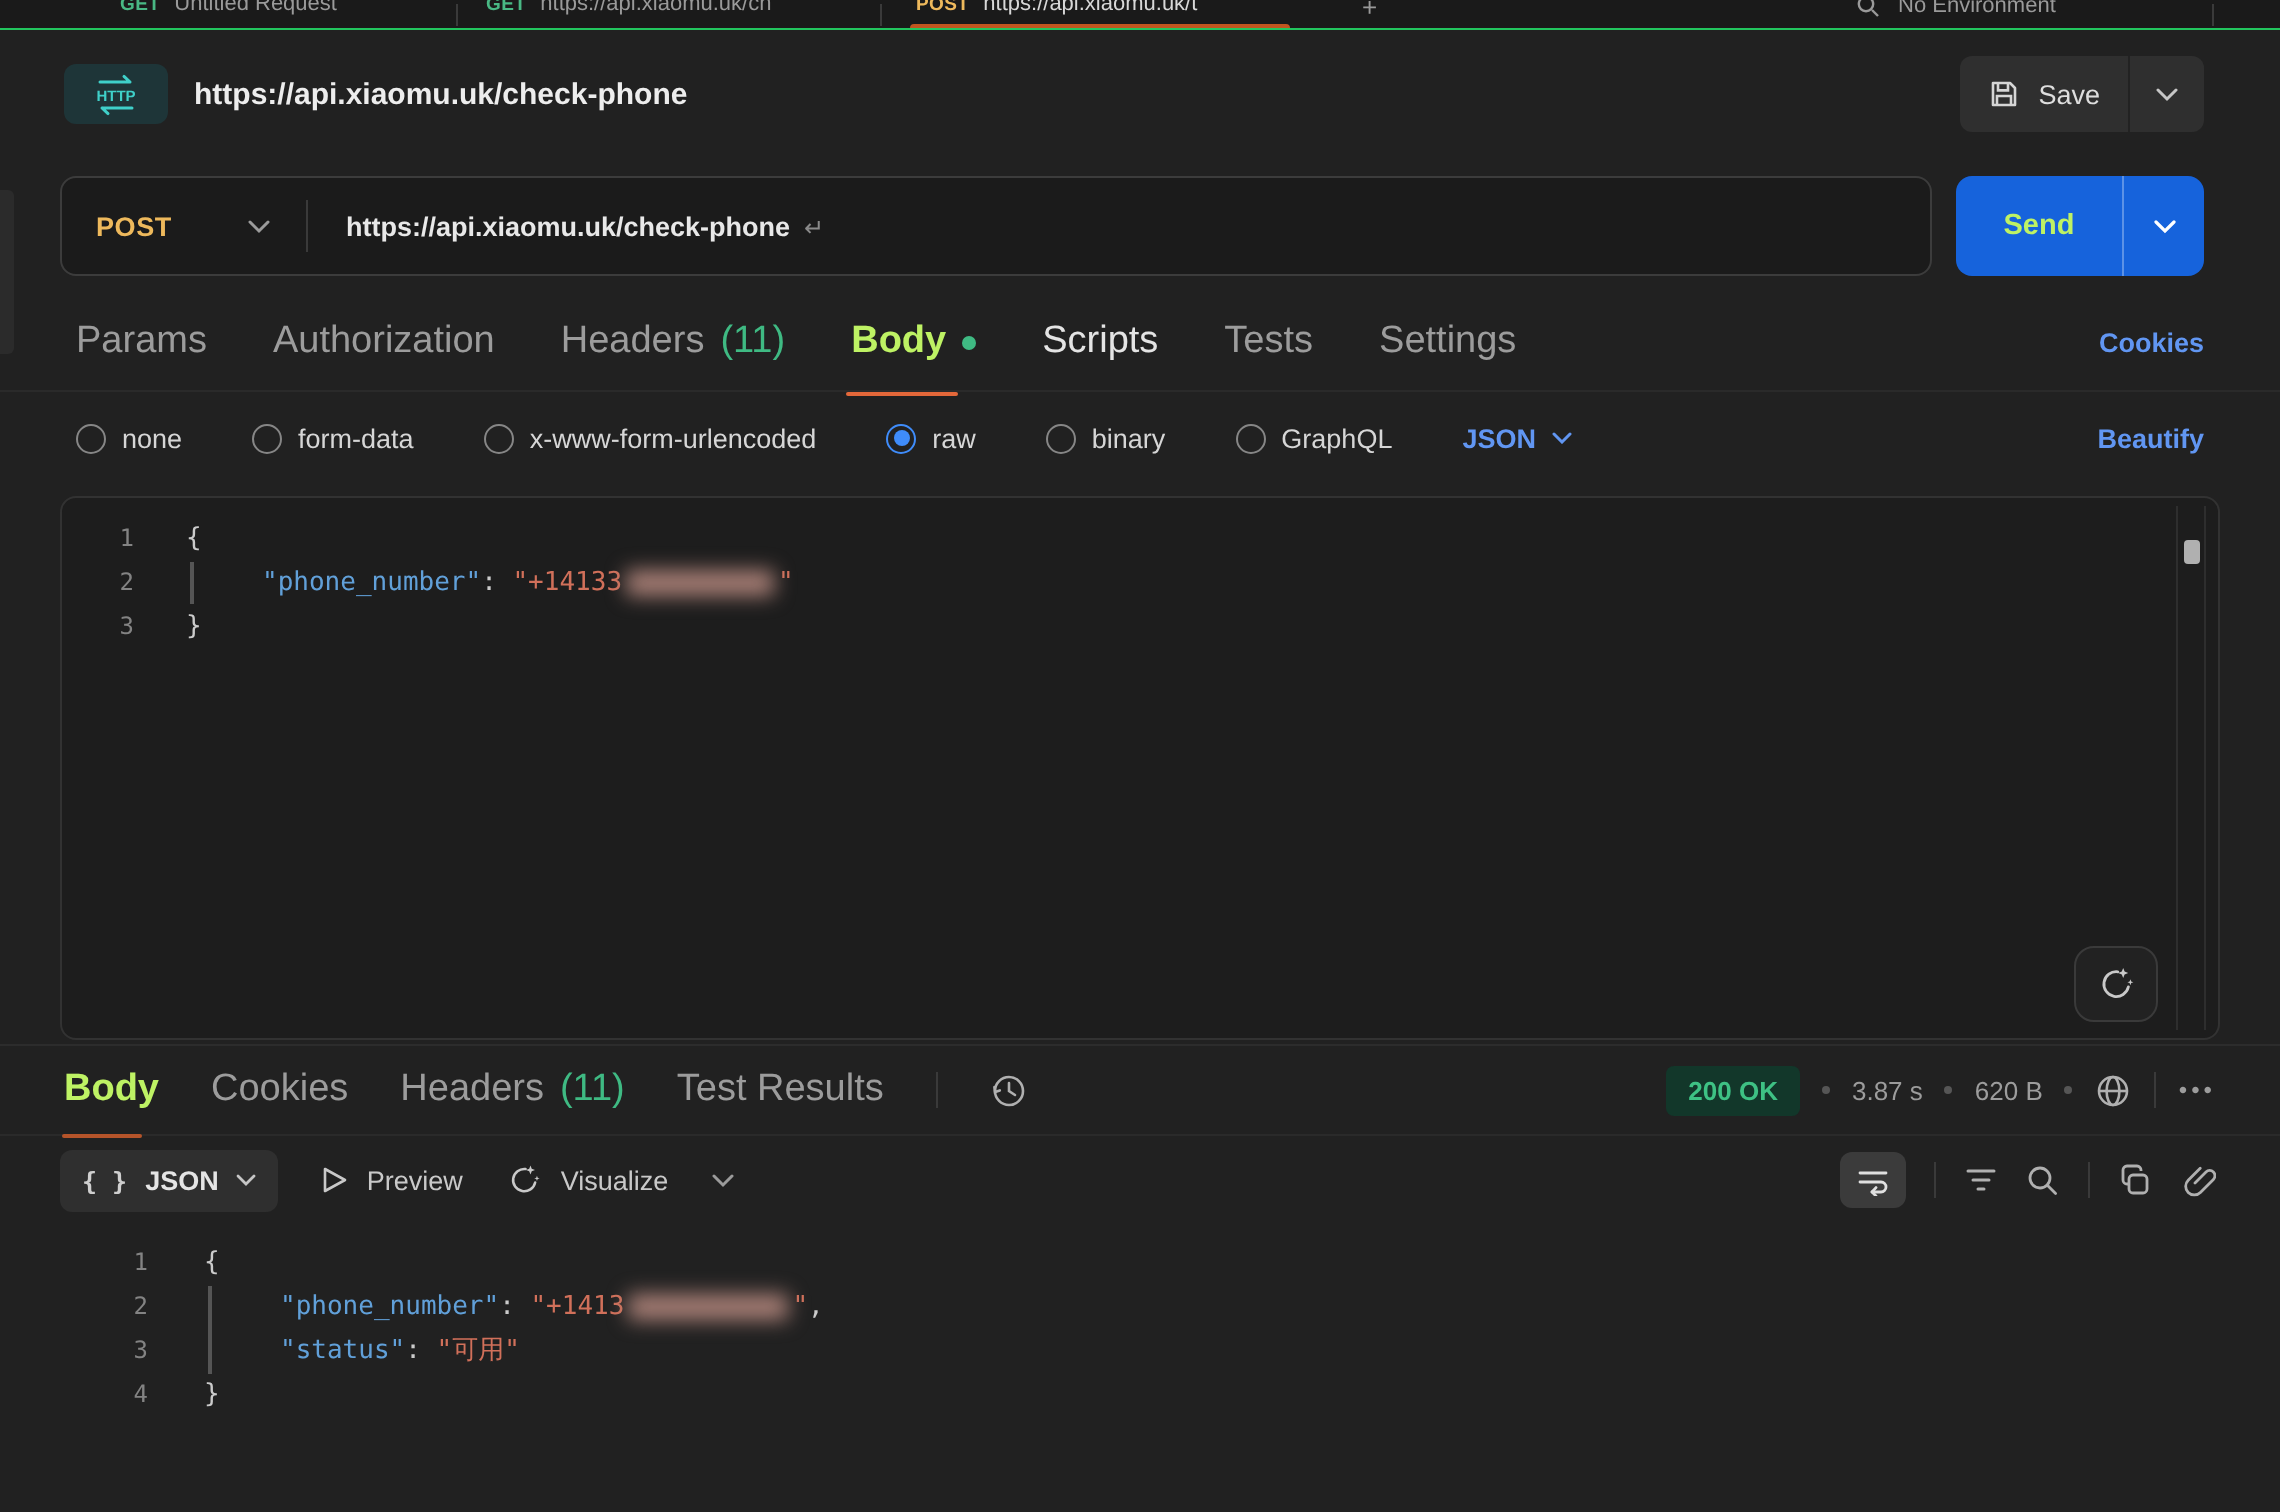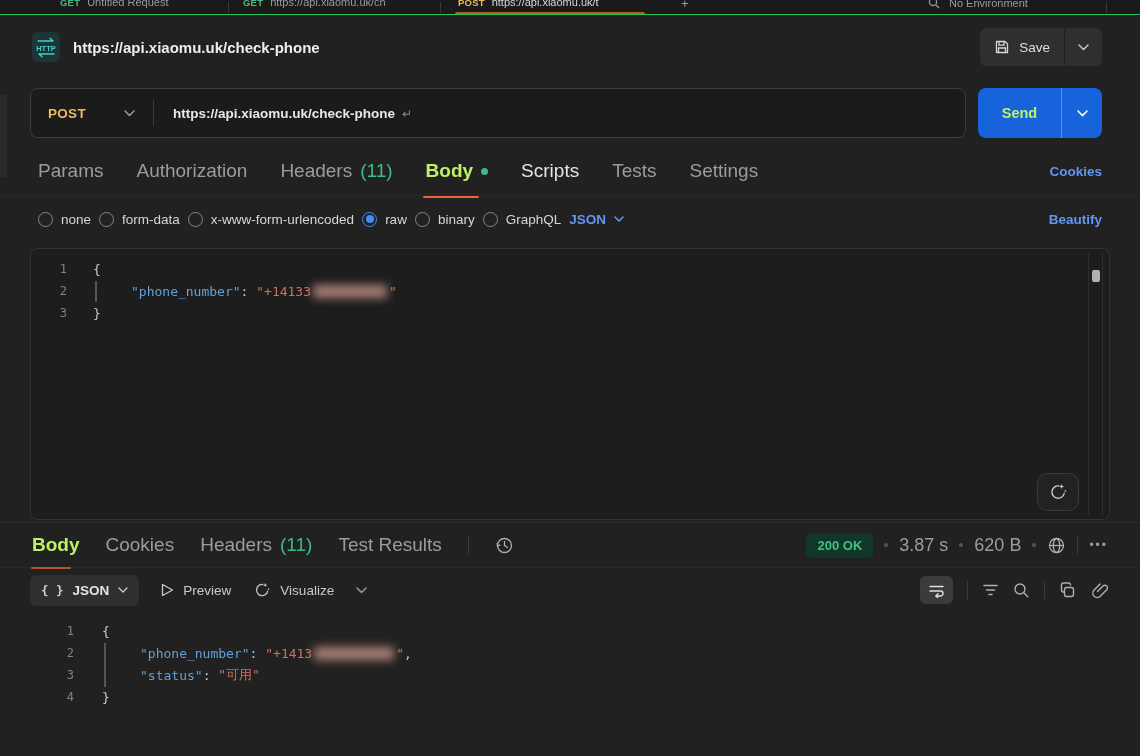--- a/index.html
+++ b/index.html
@@ -13,21 +13,21 @@
   .m-get { color:#49b884; } .m-post { color:#eeb95c; }
   .topunderline { position:absolute; left:455px; top:12px; width:190px; height:3px; background:#c0551f; border-radius:2px 2px 0 0; }
   .tdiv { position:absolute; top:2px; width:1px; height:11px; background:#3a3a3a; }
   .envbox { position:absolute; top:-3px; left:928px; display:flex; gap:9px; align-items:center; font-size:11px; color:#9a9a9a; }
   .plusbtn { position:absolute; top:-4px; left:681px; color:#9a9a9a; font-size:13px; }
 
   .side-sliver { position:absolute; left:0; top:95px; width:7px; height:82px; background:#2b2b2b; border-radius:0 3px 3px 0; }
 
   
   .reqheader { height:64px; display:flex; align-items:center; padding:0 38px 0 32px; }
-  .http-badge { width:28px; height:30px; border-radius:6px; background:#1e3538; display:flex; align-items:center; justify-content:center; margin-right:13px; flex:none; }
+  .http-badge { width:52px; height:30px; border-radius:6px; background:#1e3538; display:flex; align-items:center; justify-content:center; margin-right:13px; flex:none; }
   .reqtitle { font-size:15px; font-weight:700; color:#ededed; }
   .savebtn { margin-left:auto; display:flex; align-items:stretch; background:#2f2f2f; border-radius:6px; height:38px; color:#dedede; font-size:13.5px; overflow:hidden; }
   .savemain { display:flex; gap:9px; align-items:center; padding:0 14px; }
   .savesep { width:1px; background:#222; }
   .savechev { display:flex; align-items:center; padding:0 13px; }
 
   
   .urlrow { display:flex; align-items:center; gap:12px; padding:0 38px 0 30px; height:68px; }
   .urlfield { flex:1; height:50px; background:#1b1b1b; border:1px solid #3c3c3c; border-radius:8px; display:flex; align-items:center; }
   .methodsel { display:flex; align-items:center; padding:0 18px 0 17px; gap:38px; }
@@ -45,21 +45,21 @@
   .rtab { color:#9c9c9c; font-size:19px; position:relative; display:flex; gap:8px; align-items:center; white-space:nowrap; }
   .rtab .cnt { color:#3fba83; }
   .rtab.bright { color:#e4e4e4;justify-content:center; }
   .rtab.active { color:#bef264; font-weight:600; }
   .greendot { width:7px; height:7px; border-radius:50%; background:#3fba83; }
   .tabline { position:absolute; left:-3px; bottom:-16px; width:56px; height:2.5px; background:#e4683a; border-radius:2px; }
   .linkblue { color:#6196f2; font-weight:600; font-size:13.5px; }
   .mlauto { margin-left:auto; }
 
   
-  .radiorow { display:flex; align-items:center; gap:8px; padding:0 38px; height:46px; }
+  .radiorow { display:flex; align-items:center; gap:35px; padding:0 38px; height:46px; }
   .radioopt { display:flex; align-items:center; gap:8px; color:#d6d6d6; font-size:13.5px; white-space:nowrap; }
   .radio { width:15px; height:15px; border-radius:50%; border:1.5px solid #868686; position:relative; flex:none; }
   .radio.sel { border-color:#3f8cfa; }
   .rdot { position:absolute; inset:2.5px; border-radius:50%; background:#3f8cfa; }
   .jsonsel { display:flex; gap:8px; align-items:center; }
 
   
   .editorpanel { margin:6px 30px 0; height:272px; border:1px solid #323232; border-radius:8px; background:#1d1d1d; position:relative; padding-top:9px; }
   .code-line { display:flex; height:22px; align-items:center; font-family:"DejaVu Sans Mono", monospace; font-size:13px; }
   .ln { width:36px; text-align:right; color:#838383; flex:none; font-size:12px; }
@@ -75,21 +75,21 @@
 
   .hdivider { height:1px; background:#2c2c2c; margin-top:2px; }
 
   
   .respmeta { display:flex; align-items:center; gap:26px; padding:0 32px; height:45px; border-bottom:1px solid #2a2a2a; }
   .resptabline { position:absolute; left:-1px; bottom:-13px; width:40px; height:2.5px; background:#b5542a; border-radius:2px; }
   .vdiv { width:1px; height:18px; background:#3a3a3a; }
   .rightmeta { margin-left:auto; display:flex; align-items:center; gap:11px; }
   .statusbadge { background:#12372a; color:#3ec184; font-size:13px; font-weight:600; padding:5px 11px; border-radius:4px; }
   .metadot { width:4px; height:4px; border-radius:50%; background:#565656; }
-  .metatxt { color:#9c9c9c; font-size:18px; }
+  .metatxt { color:#9c9c9c; font-size:13px; }
   .moretxt { color:#9c9c9c; font-size:12px; letter-spacing:2px; }
 
   .resptoolbar { display:flex; align-items:center; gap:22px; padding:0 32px 0 30px; height:44px; }
   .fmtbtn { background:#2f2f2f; border-radius:6px; height:31px; display:flex; align-items:center; gap:9px; padding:0 11px; color:#e5e5e5; font-size:13.5px; font-weight:600; }
   .braces { color:#cfcfcf; font-family:"DejaVu Sans Mono", monospace; font-size:12.5px; font-weight:700; }
   .toolitem { display:flex; gap:9px; align-items:center; color:#c9c9c9; font-size:13.5px; }
   .righticons { margin-left:auto; display:flex; align-items:center; gap:14px; }
   .wrapbtn { background:#3b3b3b; border-radius:6px; width:33px; height:28px; display:flex; align-items:center; justify-content:center; }
 
   .respeditor { padding:8px 0 0 30px; }

